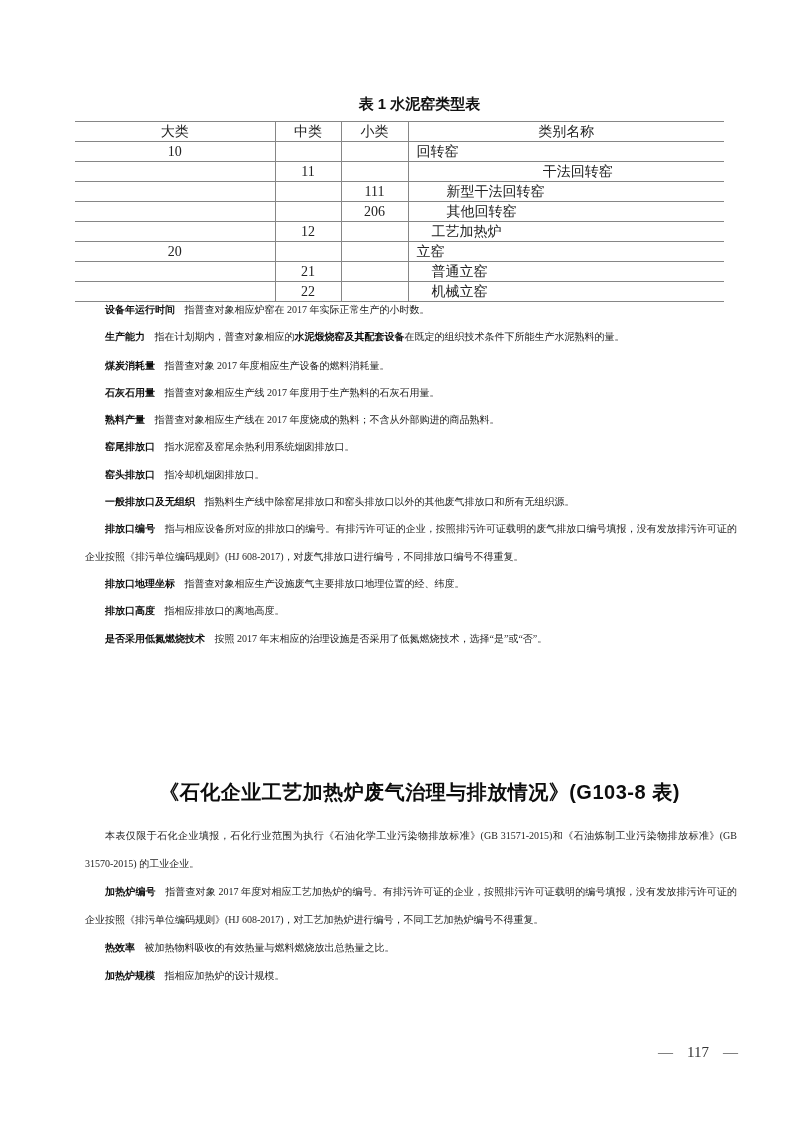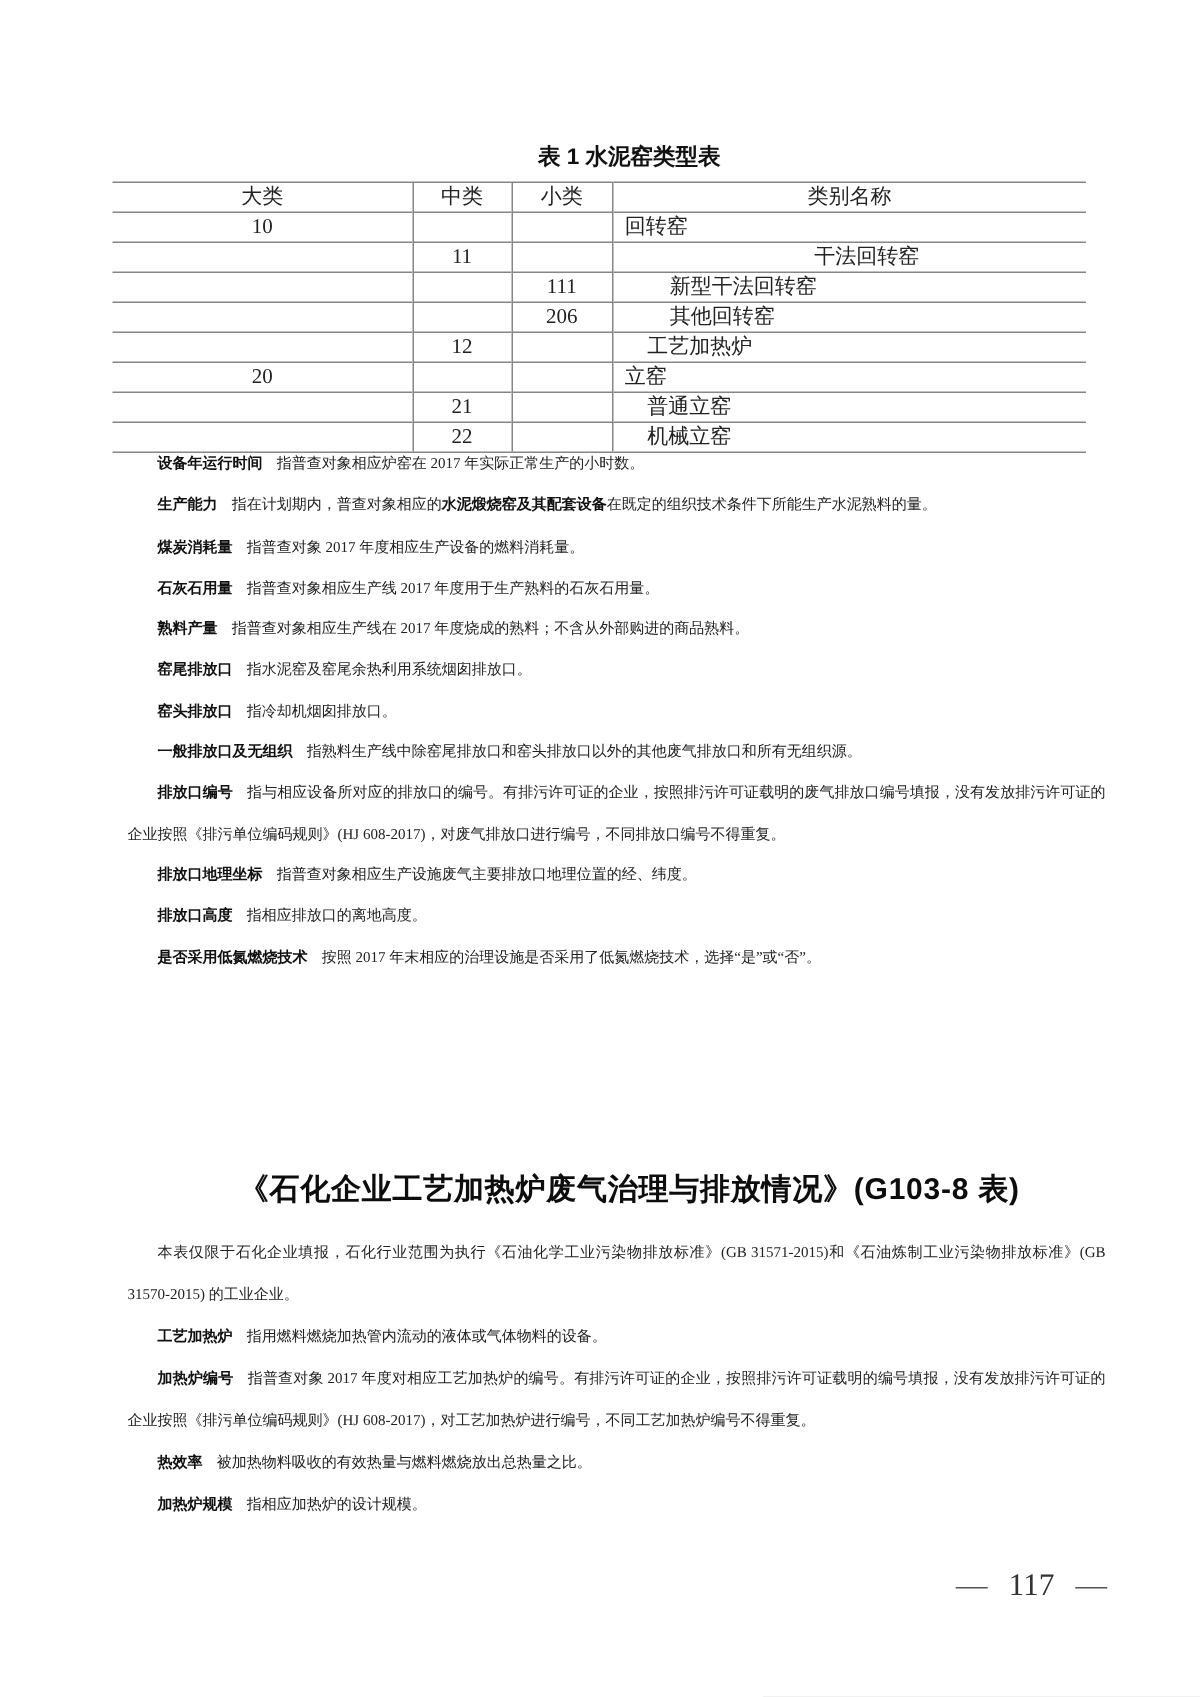--- a/index.html
+++ b/index.html
@@ -62,21 +62,21 @@
   .sec-heading{
     position:absolute;top:779px;left:0;width:100%;
     text-align:center;
     font-family:"Liberation Sans","DejaVu Sans",sans-serif;
     font-weight:bold;font-size:20px;color:#0d0d0d;
     letter-spacing:0.5px;
   }
   
   .page-num{
     position:absolute;top:1044px;right:87px;
-    font-size:21px;color:#333;
+    font-size:15px;color:#333;
     font-family:"Liberation Serif","DejaVu Serif",serif;
     white-space:pre;
   }
   .page-num .dash{color:#555;padding:0 14px;}
 </style>
 </head>
 <body>
 
 <div class="page">
 
@@ -161,21 +161,20 @@
       <p class="para"><span class="term">排放口编号</span><span>指与相应设备所对应的排放口的编号。有排污许可证的企业，按照排污许可证载明的废气排放口编号填报，没有发放排污许可证的企业按照《排污单位编码规则》(HJ 608-2017)，对废气排放口进行编号，不同排放口编号不得重复。</span></p>
       <p class="para"><span class="term">排放口地理坐标</span><span>指普查对象相应生产设施废气主要排放口地理位置的经、纬度。</span></p>
       <p class="para"><span class="term">排放口高度</span><span>指相应排放口的离地高度。</span></p>
       <p class="para"><span class="term">是否采用低氮燃烧技术</span><span>按照 2017 年末相应的治理设施是否采用了低氮燃烧技术，选择“是”或“否”。</span></p>
     </div>
 
   <div class="sec-heading">《石化企业工艺加热炉废气治理与排放情况》(G103-8 表)</div>
 
   <div class="body-block s2">
       <p class="para"><span>本表仅限于石化企业填报，石化行业范围为执行《石油化学工业污染物排放标准》(GB 31571-2015)和《石油炼制工业污染物排放标准》(GB 31570-2015) 的工业企业。</span></p>
-      <p class="para"><span class="term">工艺加热炉</span><span>指用燃料燃烧加热管内流动的液体或气体物料的设备。</span></p>
       <p class="para"><span class="term">加热炉编号</span><span>指普查对象 2017 年度对相应工艺加热炉的编号。有排污许可证的企业，按照排污许可证载明的编号填报，没有发放排污许可证的企业按照《排污单位编码规则》(HJ 608-2017)，对工艺加热炉进行编号，不同工艺加热炉编号不得重复。</span></p>
       <p class="para"><span class="term">热效率</span><span>被加热物料吸收的有效热量与燃料燃烧放出总热量之比。</span></p>
       <p class="para"><span class="term">加热炉规模</span><span>指相应加热炉的设计规模。</span></p>
     </div>
 
   <div class="page-num"><span class="dash">—</span><span>117</span><span class="dash">—</span></div>
 
 </div>
 
 </body></html>

